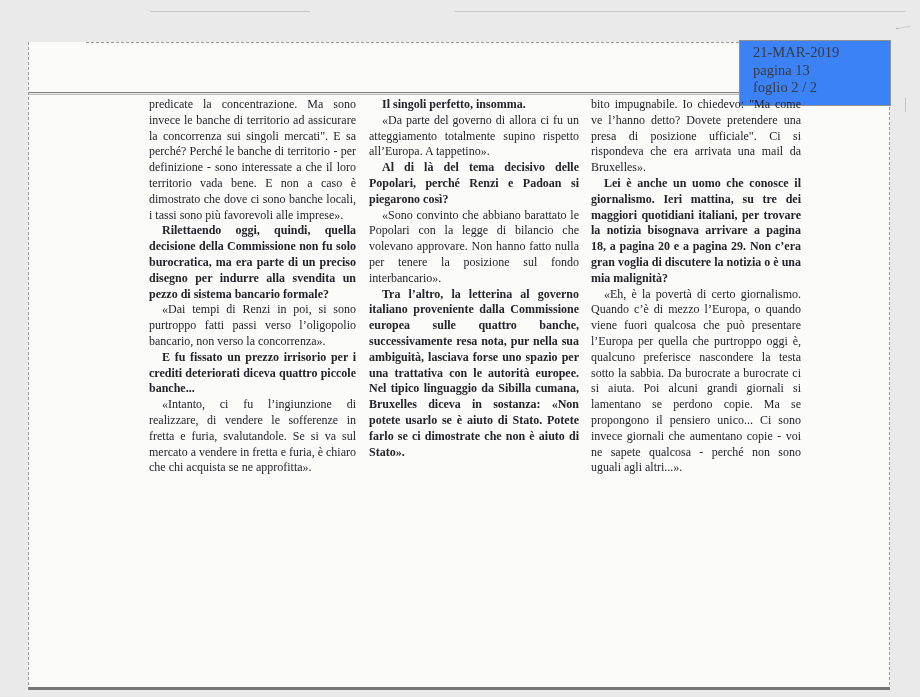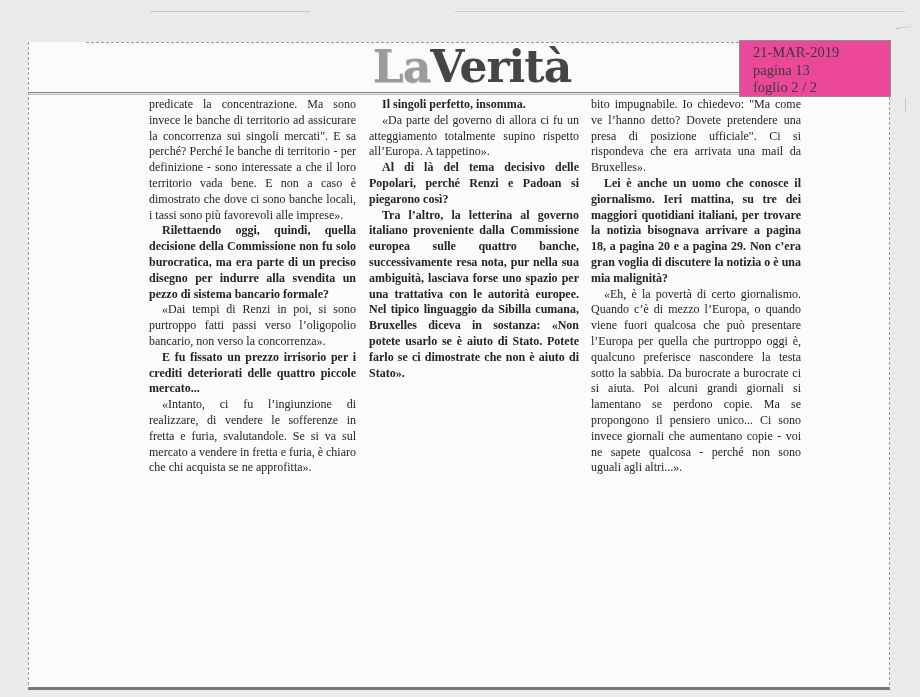--- a/index.html
+++ b/index.html
@@ -43,24 +43,24 @@
   .masthead .verita { color: #454548; }
   .header-rule {
     position: absolute; top: 50px; left: 0; right: 0;
     height: 1px;
     border-top: 1px solid #848484;
     border-bottom: 1px solid #bdbdbd;
     background: #e6e6e6;
   }
   .infobox {
     position: absolute; top: -2px; left: 710px;
-    width: 152px; height: 57px;
+    width: 152px; height: 66px;
     box-sizing: border-box;
     border: 1px solid #8f8f8f;
-    background: #ec4899;
+    background: #3b82f6;
     padding: 3px 0 0 13px;
     font-size: 14.5px;
     line-height: 17.5px;
     color: #3a3a3e;
   }
   .columns { position: absolute; top: 55px; left: 0; right: 0; }
   .col {
     position: absolute;
     text-align: justify;
     color: #23232b;
@@ -91,46 +91,42 @@
 <div class="artifact a-topline-1"></div>
 <div class="artifact a-topline-2"></div>
 <div class="artifact a-specks"></div>
 <div class="artifact a-squiggle"></div>
 <div class="artifact a-rightmark"></div>
 <div class="artifact a-tick">‴</div>
 
 <div class="page">
   <div class="page-top-border"></div>
 
-  <div class="header-band">
-    <div class="masthead">
-      <span class="la">La</span><span class="verita">Verità</span>
-    </div>
-  </div>
 
   <div class="header-rule"></div>
 
   <div class="infobox">
     <div>21-MAR-2019</div>
     <div>pagina 13</div>
     <div>foglio 2 / 2</div>
   </div>
 
   <div class="columns">
     <div class="col col-1">
         <p class="continuation">predicate la concentrazione. Ma sono invece le banche di territorio ad assicurare la concorrenza sui singoli mercati". E sa perché? Perché le banche di territorio - per definizione - sono interessate a che il loro territorio vada bene. E non a caso è dimostrato che dove ci sono banche locali, i tassi sono più favorevoli alle imprese».</p>
         <p class="question">Rilettaendo oggi, quindi, quella decisione della Commissione non fu solo burocratica, ma era parte di un preciso disegno per indurre alla svendita un pezzo di sistema bancario formale?</p>
         <p class="answer">«Dai tempi di Renzi in poi, si sono purtroppo fatti passi verso l’oligopolio bancario, non verso la concorrenza».</p>
-        <p class="question">E fu fissato un prezzo irrisorio per i crediti deteriorati delle quattro piccole mercato...</p>
+        <p class="question">E fu fissato un prezzo irrisorio per i crediti deteriorati diceva quattro piccole banche...</p>
         <p class="answer">«Intanto, ci fu l’ingiunzione di realizzare, di vendere le sofferenze in fretta e furia, svalutandole. Se si va sul mercato a vendere in fretta e furia, è chiaro che chi acquista se ne approfitta».</p>
       </div>
     <div class="col col-2">
         <p class="question">Il singoli perfetto, insomma.</p>
         <p class="answer">«Da parte del governo di allora ci fu un atteggiamento totalmente supino rispetto all’Europa. A tappetino».</p>
         <p class="question">Al di là del tema decisivo delle Popolari, perché Renzi e Padoan si piegarono così?</p>
+        <p class="answer">«Sono convinto che abbiano barattato le Popolari con la legge di bilancio che volevano approvare. Non hanno fatto nulla per tenere la posizione sul fondo interbancario».</p>
         <p class="question">Tra l’altro, la letterina al governo italiano proveniente dalla Commissione europea sulle quattro banche, successivamente resa nota, pur nella sua ambiguità, lasciava forse uno spazio per una trattativa con le autorità europee. Nel tipico linguaggio da Sibilla cumana, Bruxelles diceva in sostanza: «Non potete usarlo se è aiuto di Stato. Potete farlo se ci dimostrate che non è aiuto di Stato».</p>
       </div>
     <div class="col col-3">
         <p class="continuation">bito impugnabile. Io chiedevo: "Ma come ve l’hanno detto? Dovete pretendere una presa di posizione ufficiale". Ci si rispondeva che era arrivata una mail da Bruxelles».</p>
         <p class="question">Lei è anche un uomo che conosce il giornalismo. Ieri mattina, su tre dei maggiori quotidiani italiani, per trovare la notizia bisognava arrivare a pagina 18, a pagina 20 e a pagina 29. Non c’era gran voglia di discutere la notizia o è una mia malignità?</p>
         <p class="answer">«Eh, è la povertà di certo giornalismo. Quando c’è di mezzo l’Europa, o quando viene fuori qualcosa che può presentare l’Europa per quella che purtroppo oggi è, qualcuno preferisce nascondere la testa sotto la sabbia. Da burocrate a burocrate ci si aiuta. Poi alcuni grandi giornali si lamentano se perdono copie. Ma se propongono il pensiero unico... Ci sono invece giornali che aumentano copie - voi ne sapete qualcosa - perché non sono uguali agli altri...».</p>
       </div>
   </div>
 </div>
 

